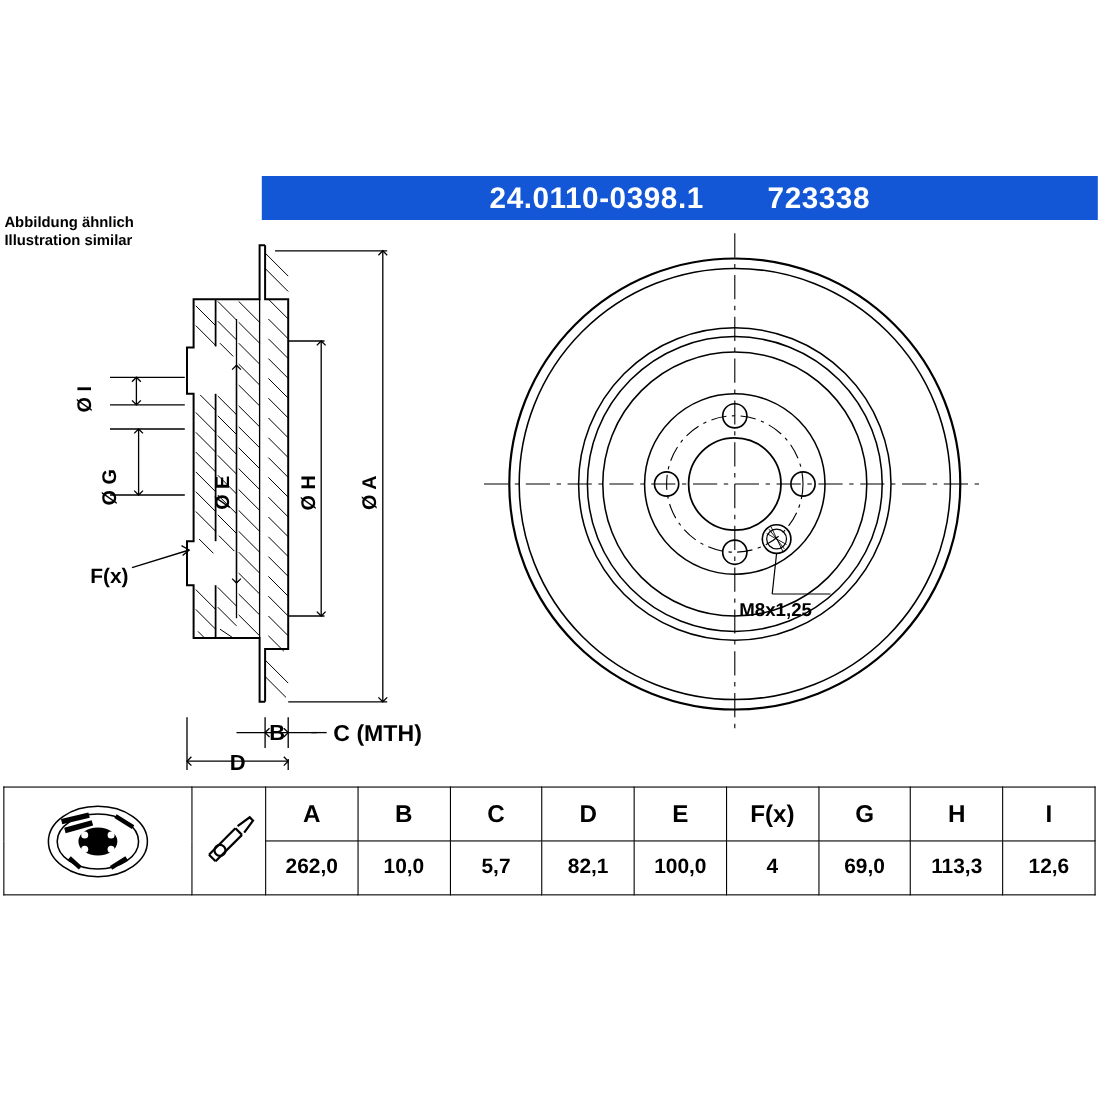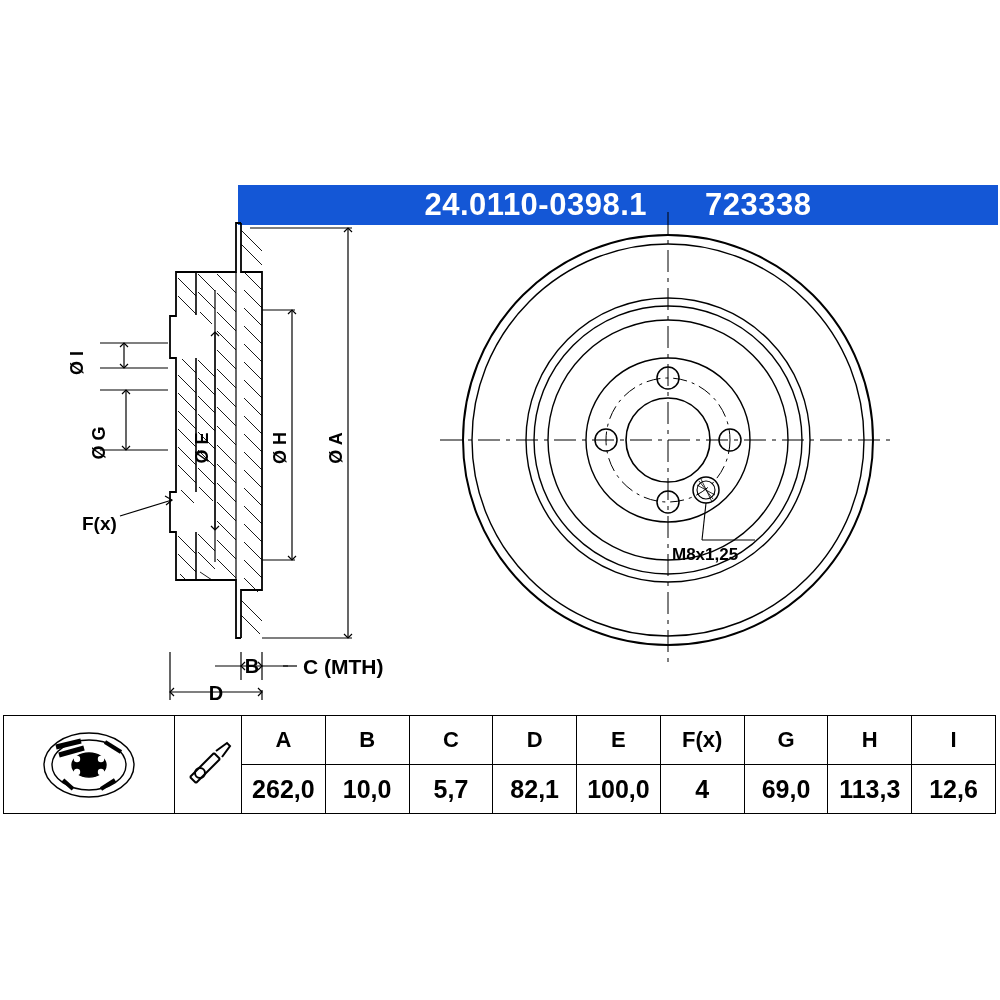--- a/index.html
+++ b/index.html
@@ -19,30 +19,30 @@
     position: absolute;
     left: 0; top: 0;
     width: 1000px;
     height: 1000px;
   }
 
   
   .header-bar {
     position: absolute;
     left: 238px;
-    top: 185px;
+    top: 160px;
     width: 760px;
     height: 40px;
     background: #1457d6;
     display: flex;
     align-items: center;
     justify-content: center;
     gap: 58px;
     color: #ffffff;
-    font-size: 31px;
+    font-size: 27px;
     font-weight: bold;
     letter-spacing: 0.5px;
   }
   .header-bar .part-no { }
   .header-bar .ref-no { }
 
   
   .illu-note {
     position: absolute;
     left: 4px;
@@ -69,21 +69,21 @@
     top: 715px;
     width: 993px;
     border-collapse: collapse;
     table-layout: fixed;
   }
   .spec-table td, .spec-table th {
     border: 1.6px solid #000000;
     height: 48px;
     text-align: center;
     vertical-align: middle;
-    font-size: 25px;
+    font-size: 19px;
     font-weight: bold;
     padding: 0;
   }
   .spec-table .hdr {
     font-size: 22px;
   }
   .spec-table .icon-cell {
     width: 170px;
     border-right: 1.6px solid #000;
   }
@@ -95,20 +95,24 @@
 </head>
 <body>
 
 <div class="page">
 
   <div class="header-bar" style="background: rgb(20, 87, 214);">
     <span class="part-no">24.0110-0398.1</span>
     <span class="ref-no">723338</span>
   </div>
 
+  <div class="illu-note">
+    <div>Abbildung ähnlich</div>
+    <div>Illustration similar</div>
+  </div>
 
   <div class="drawing">
     <svg width="1000" height="560" viewBox="0 0 1000 560" xmlns="http://www.w3.org/2000/svg">
       <g fill="none" stroke="#000000" stroke-width="1.6" stroke-linecap="butt">
 
         <g>
 
           <path d="M241 63 L241 112 L262 112 L262 430 L241 430 L241 478" stroke-width="1.8"></path>
 
           <path d="M241 63 L236 63 L236 112 L176 112 L176 156 L170 156 L170 198

